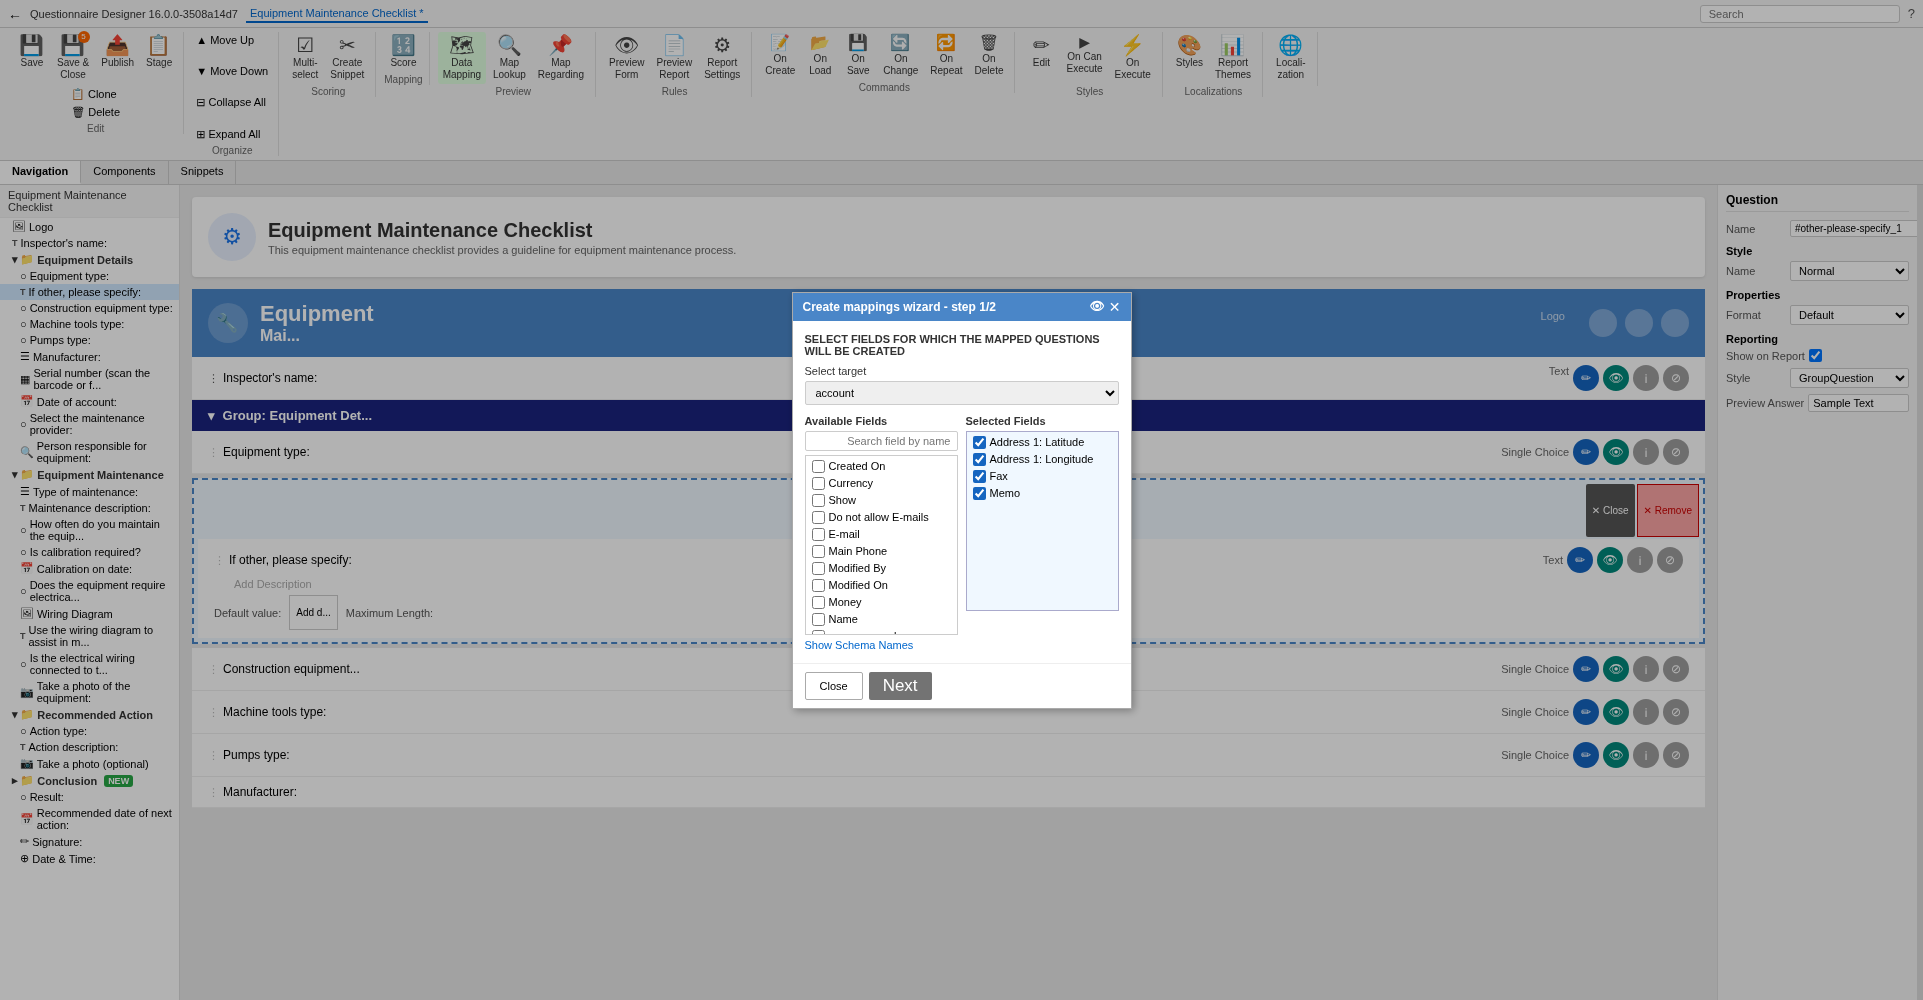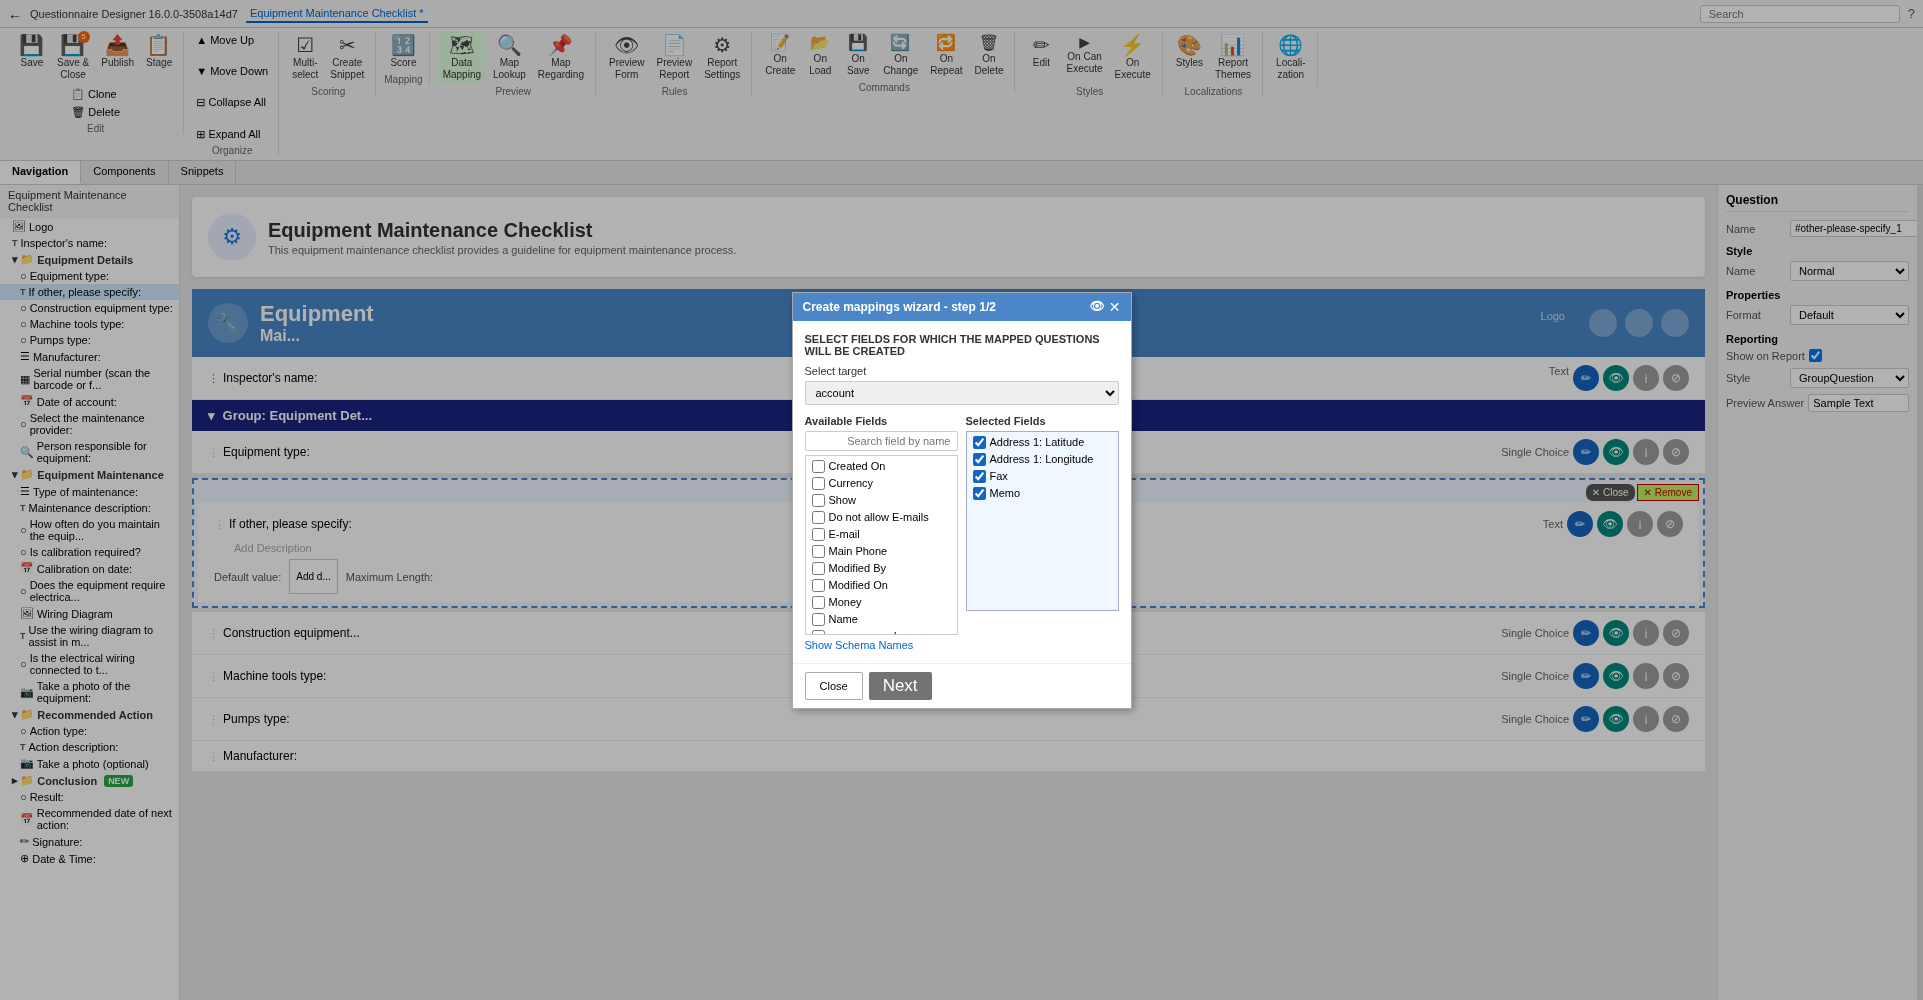--- a/index.html
+++ b/index.html
@@ -91,22 +91,22 @@
     .btn-close { padding: 4px 14px; background: white; border: 1px solid #aaa; border-radius: 2px; cursor: pointer; font-size: 11px; }
     .btn-next { padding: 4px 14px; background: #737373; color: white; border: none; border-radius: 2px; cursor: pointer; font-size: 17px; }
 
     
     .selected-fields-list { border: 1px solid #aac; background: #f0f8ff; height: 180px; overflow-y: auto; padding: 2px; }
 
     
     .options-table { width: 100%; border-collapse: collapse; font-size: 11px; }
     .options-table th { background: #f5f5f5; border: 1px solid #ddd; padding: 4px 8px; text-align: left; }
     .options-table td { border: 1px solid #ddd; padding: 4px 8px; }
-    .btn-remove { background: #bef264; border: 1px solid #cc0000; color: #cc0000; border-radius: 0; padding: 2px 6px; font-size: 10px; cursor: pointer; display: flex; align-items: center; gap: 2px; }
-    .btn-close-small { background: #555; color: white; border: none; border-radius: 7px; padding: 2px 6px; font-size: 10px; cursor: pointer; display: flex; align-items: center; gap: 2px; }
+    .btn-remove { background: #fca5a5; border: 1px solid #cc0000; color: #cc0000; border-radius: 0; padding: 20px 6px; font-size: 10px; cursor: pointer; display: flex; align-items: center; gap: 2px; }
+    .btn-close-small { background: #555; color: white; border: none; border-radius: 2px; padding: 2px 6px; font-size: 10px; cursor: pointer; display: flex; align-items: center; gap: 2px; }
     .scrollbar-thin::-webkit-scrollbar { width: 6px; }
     .scrollbar-thin::-webkit-scrollbar-thumb { background: #ccc; border-radius: 3px; }
   </style>
 </head>
 <body>
 
 <div class="top-bar">
   <span style="cursor:pointer; font-size:14px;">←</span>
   <span style="font-size:11px; color:#333;">Questionnaire Designer 16.0.0-3508a14d7</span>
   <span style="font-size:11px; color:#0066cc; border-bottom: 2px solid #0066cc; padding: 2px 4px; cursor:pointer;">Equipment Maintenance Checklist *</span>

